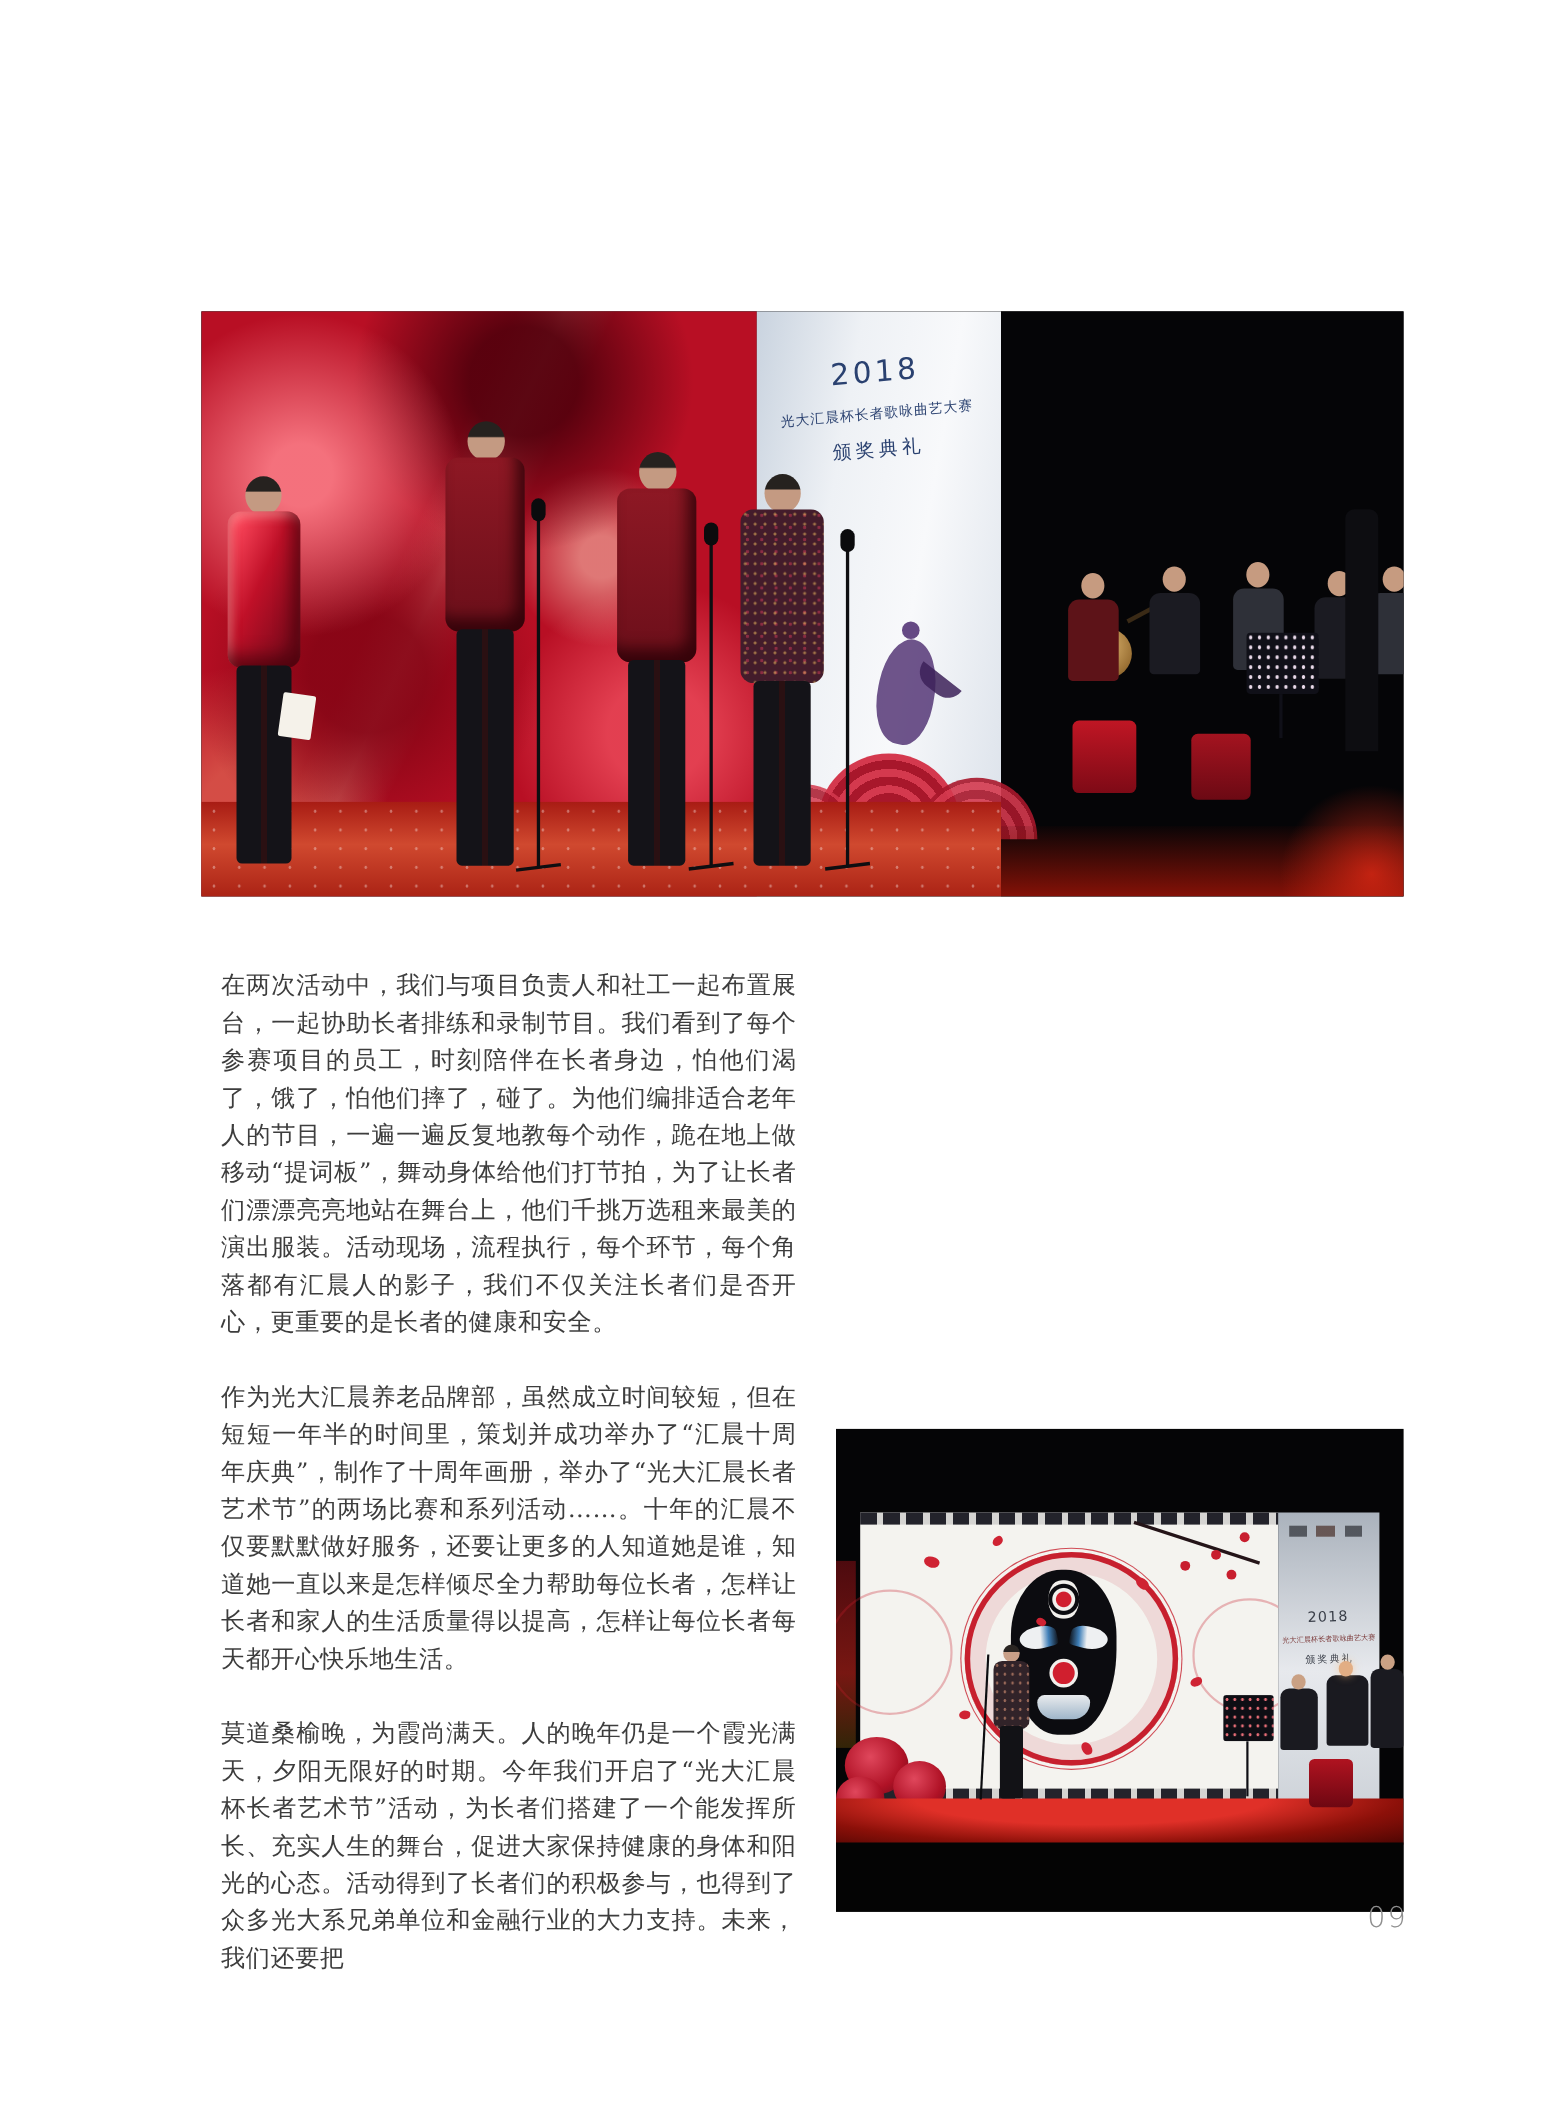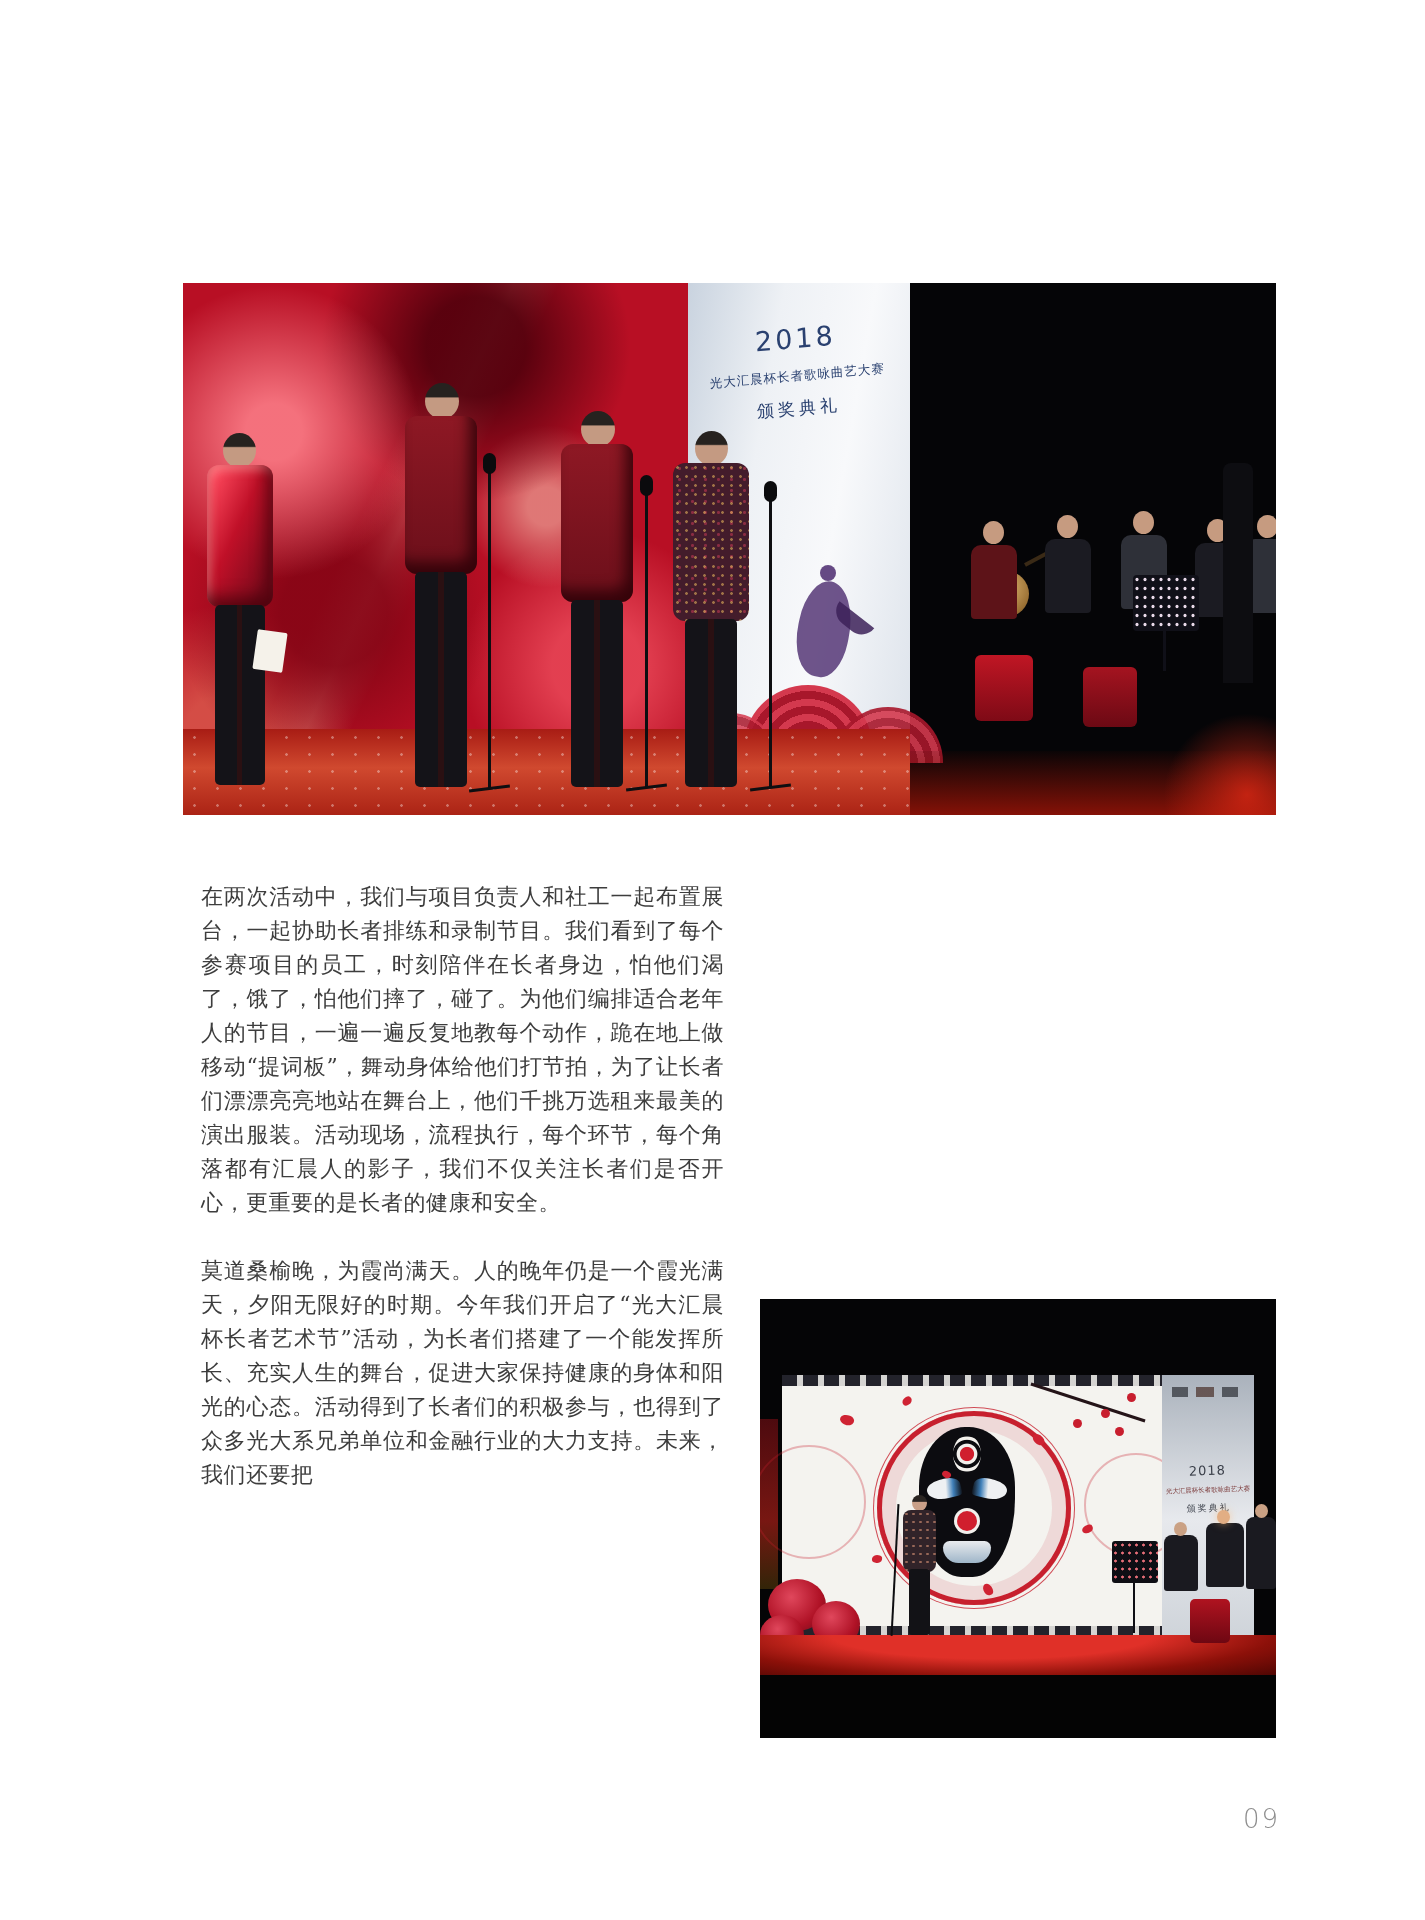--- a/index.html
+++ b/index.html
@@ -10,21 +10,21 @@
   .col{position:absolute;top:880px;font-size:22px;line-height:34px;letter-spacing:.5px;
        color:#3d3d3d;text-align:justify;margin-left:16px;}
   .col-left{left:185px;width:523px;}
   .col-right{left:760px;width:516px;}
   .col p{margin:0 0 34px 0;}
   .seal{display:inline-block;width:20px;height:20px;margin-left:8px;border-radius:4px;
         background:linear-gradient(135deg,#b06b52,#91503c);box-shadow:inset 0 0 0 1.5px #7e4232;
         color:#fff;font-size:14px;line-height:20px;text-align:center;vertical-align:-3px;
         font-family:"DejaVu Sans",sans-serif;}
 
-  .page-number{position:absolute;left:1216px;top:1804px;width:64px;text-align:right;
+  .page-number{position:absolute;left:1216px;top:1729px;width:64px;text-align:right;
         font-family:"DejaVu Sans",sans-serif;font-weight:300;font-size:26px;
         letter-spacing:2px;color:#8e8e8e;}
 
   
   .photo{position:absolute;overflow:hidden;background:#060608;}
   .abs{position:absolute;}
 
   
   .photo-top{left:183px;top:283px;width:1093px;height:532px;}
   .tp-screen{left:0;top:0;width:505px;height:532px;background-color:#b80f24;
@@ -216,20 +216,21 @@
     <div class="mus" style="left:1012px;top:260px;"></div>
     <div class="mus grey" style="left:1062px;top:256px;"></div>
     <div class="stand" style="left:950px;top:292px;width:66px;height:56px;"></div>
     <div class="stool" style="left:792px;top:372px;width:58px;height:66px;"></div>
     <div class="stool" style="left:900px;top:384px;width:54px;height:60px;opacity:.85;"></div>
     <div class="bystander" style="left:1040px;top:180px;width:30px;height:220px;"></div>
   </div>
 
   <div class="col col-left">
     <p>在两次活动中，我们与项目负责人和社工一起布置展台，一起协助长者排练和录制节目。我们看到了每个参赛项目的员工，时刻陪伴在长者身边，怕他们渴了，饿了，怕他们摔了，碰了。为他们编排适合老年人的节目，一遍一遍反复地教每个动作，跪在地上做移动“提词板”，舞动身体给他们打节拍，为了让长者们漂漂亮亮地站在舞台上，他们千挑万选租来最美的演出服装。活动现场，流程执行，每个环节，每个角落都有汇晨人的影子，我们不仅关注长者们是否开心，更重要的是长者的健康和安全。</p>
+    <p>作为光大汇晨养老品牌部，虽然成立时间较短，但在短短一年半的时间里，策划并成功举办了“汇晨十周年庆典”，制作了十周年画册，举办了“光大汇晨长者艺术节”的两场比赛和系列活动……。十年的汇晨不仅要默默做好服务，还要让更多的人知道她是谁，知道她一直以来是怎样倾尽全力帮助每位长者，怎样让长者和家人的生活质量得以提高，怎样让每位长者每天都开心快乐地生活。</p>
     <p>莫道桑榆晚，为霞尚满天。人的晚年仍是一个霞光满天，夕阳无限好的时期。今年我们开启了“光大汇晨杯长者艺术节”活动，为长者们搭建了一个能发挥所长、充实人生的舞台，促进大家保持健康的身体和阳光的心态。活动得到了长者们的积极参与，也得到了众多光大系兄弟单位和金融行业的大力支持。未来，我们还要把</p>
   </div>
 
   <div class="col col-right">
   </div>
 
   <div class="photo photo-bottom">
     <div class="abs bp-left-glow"></div>
 
     <div class="abs bp-screen">

